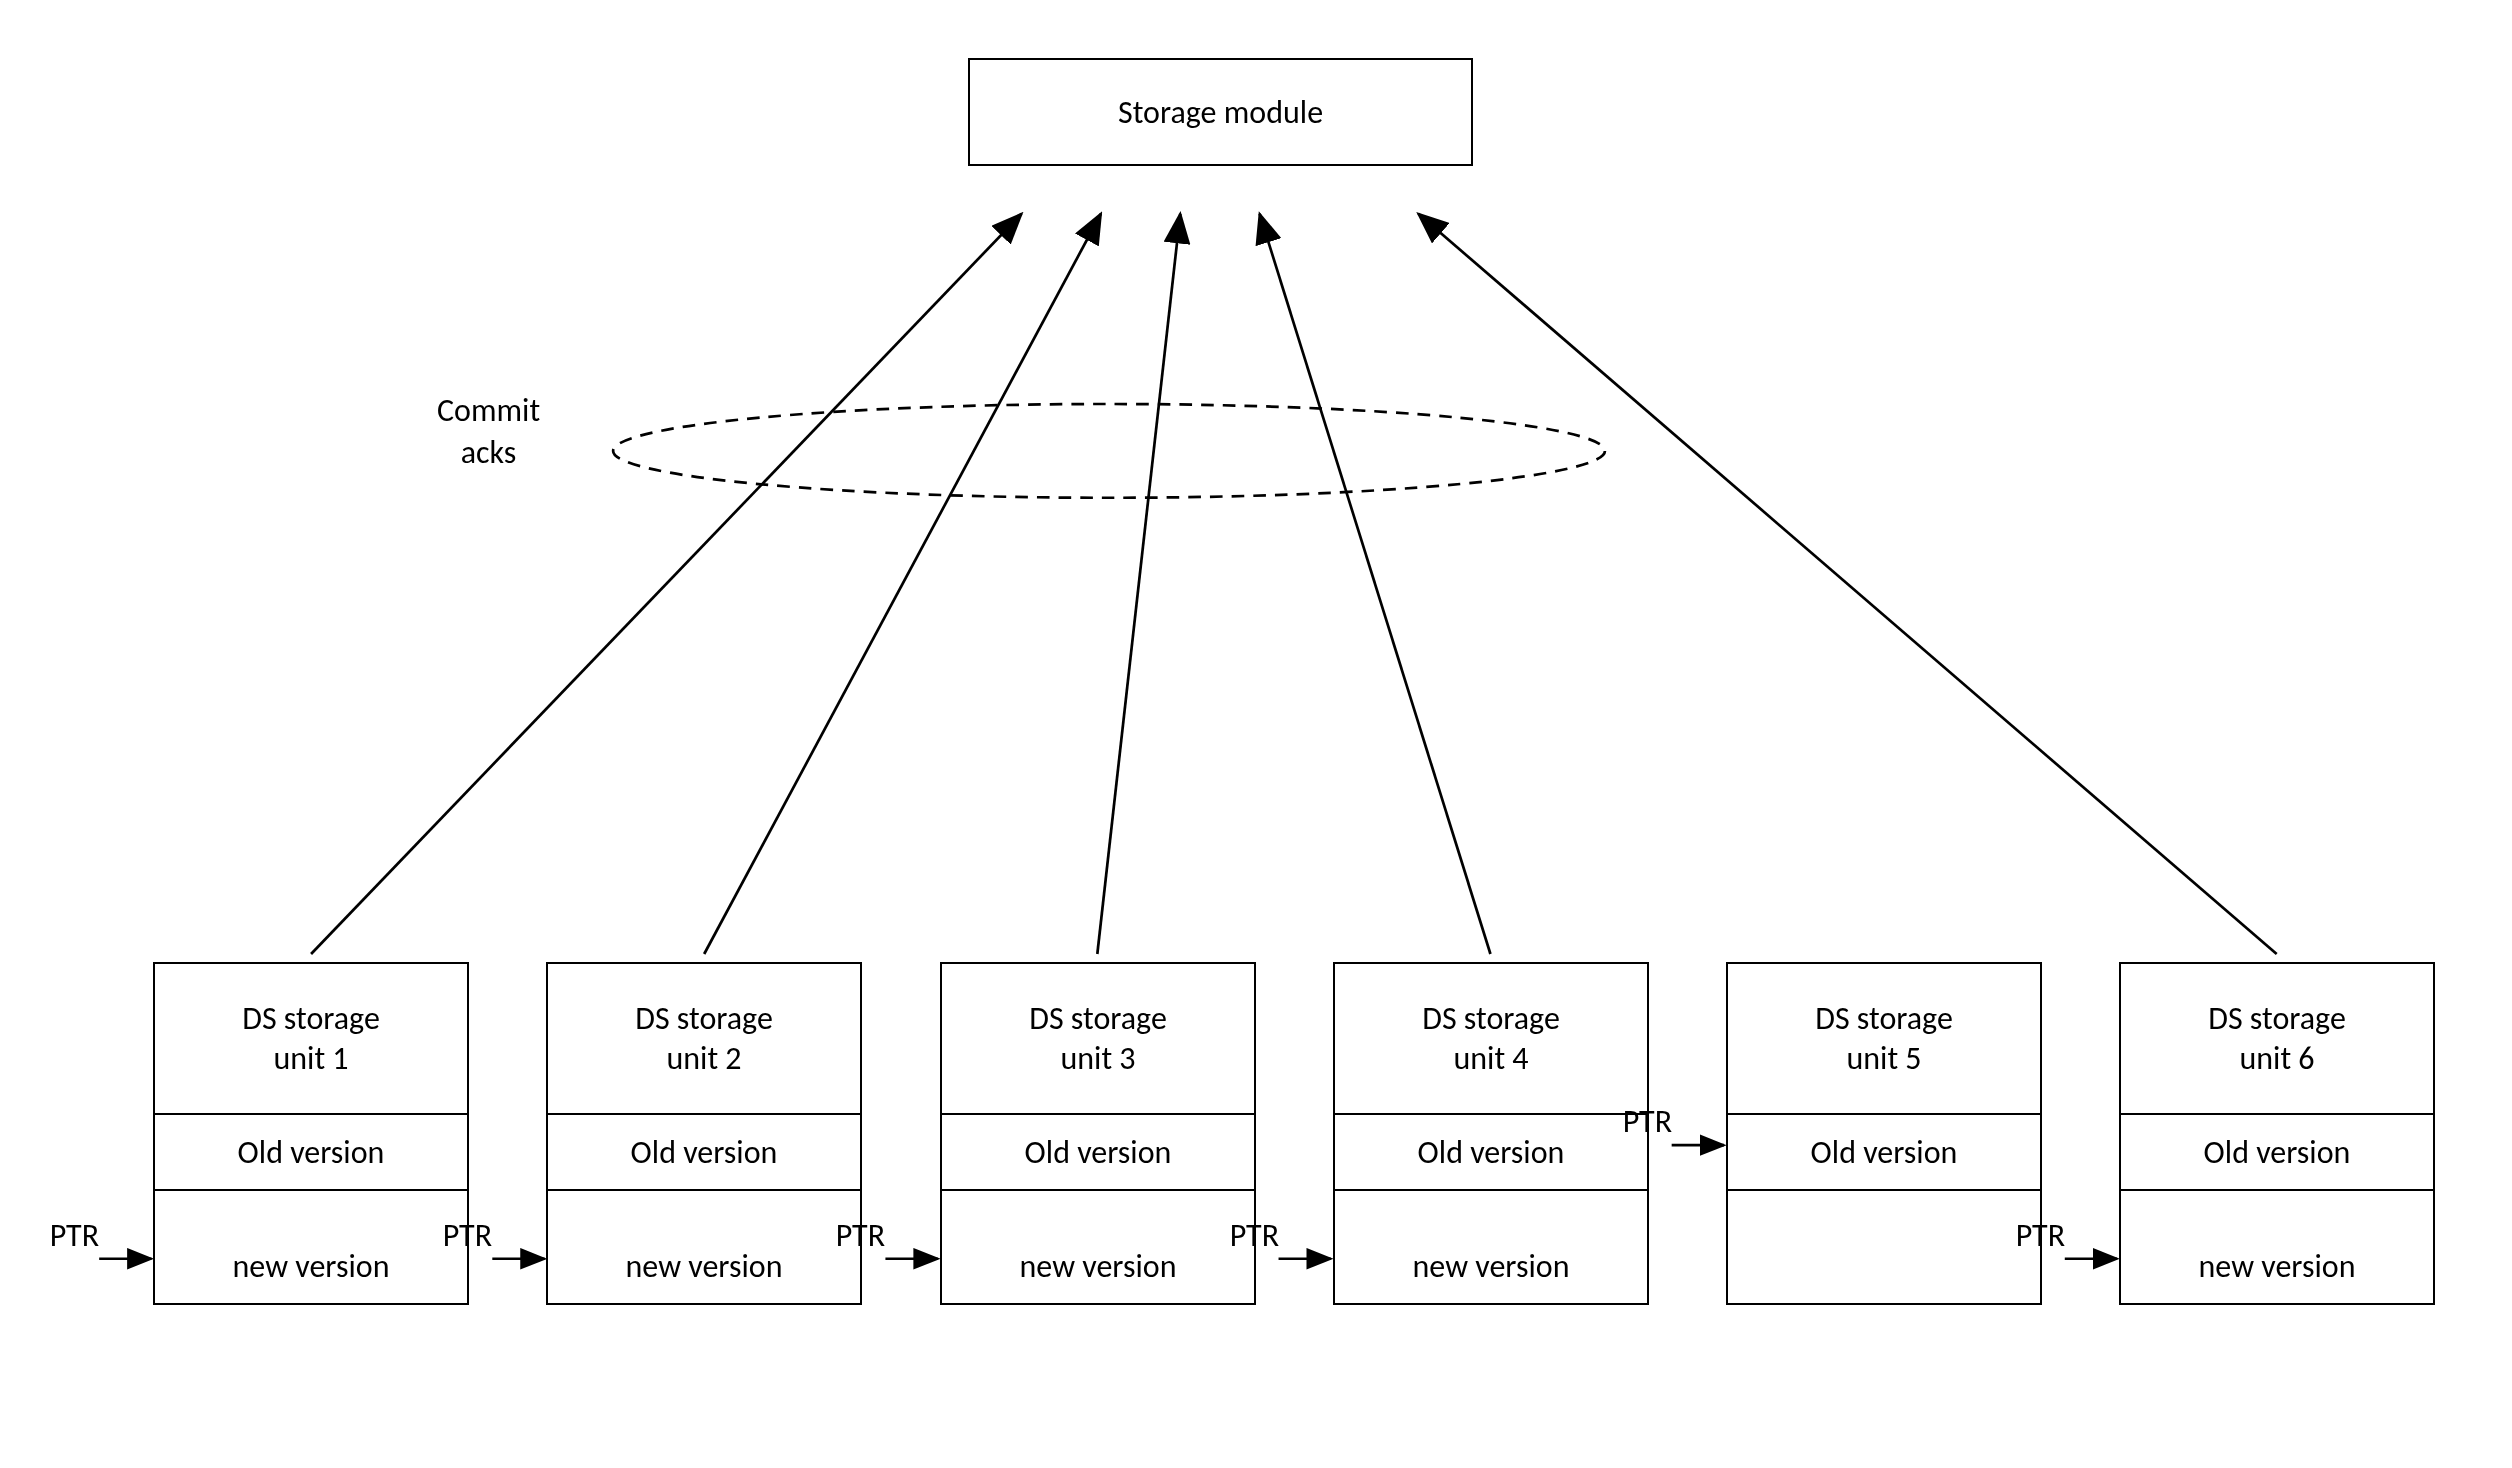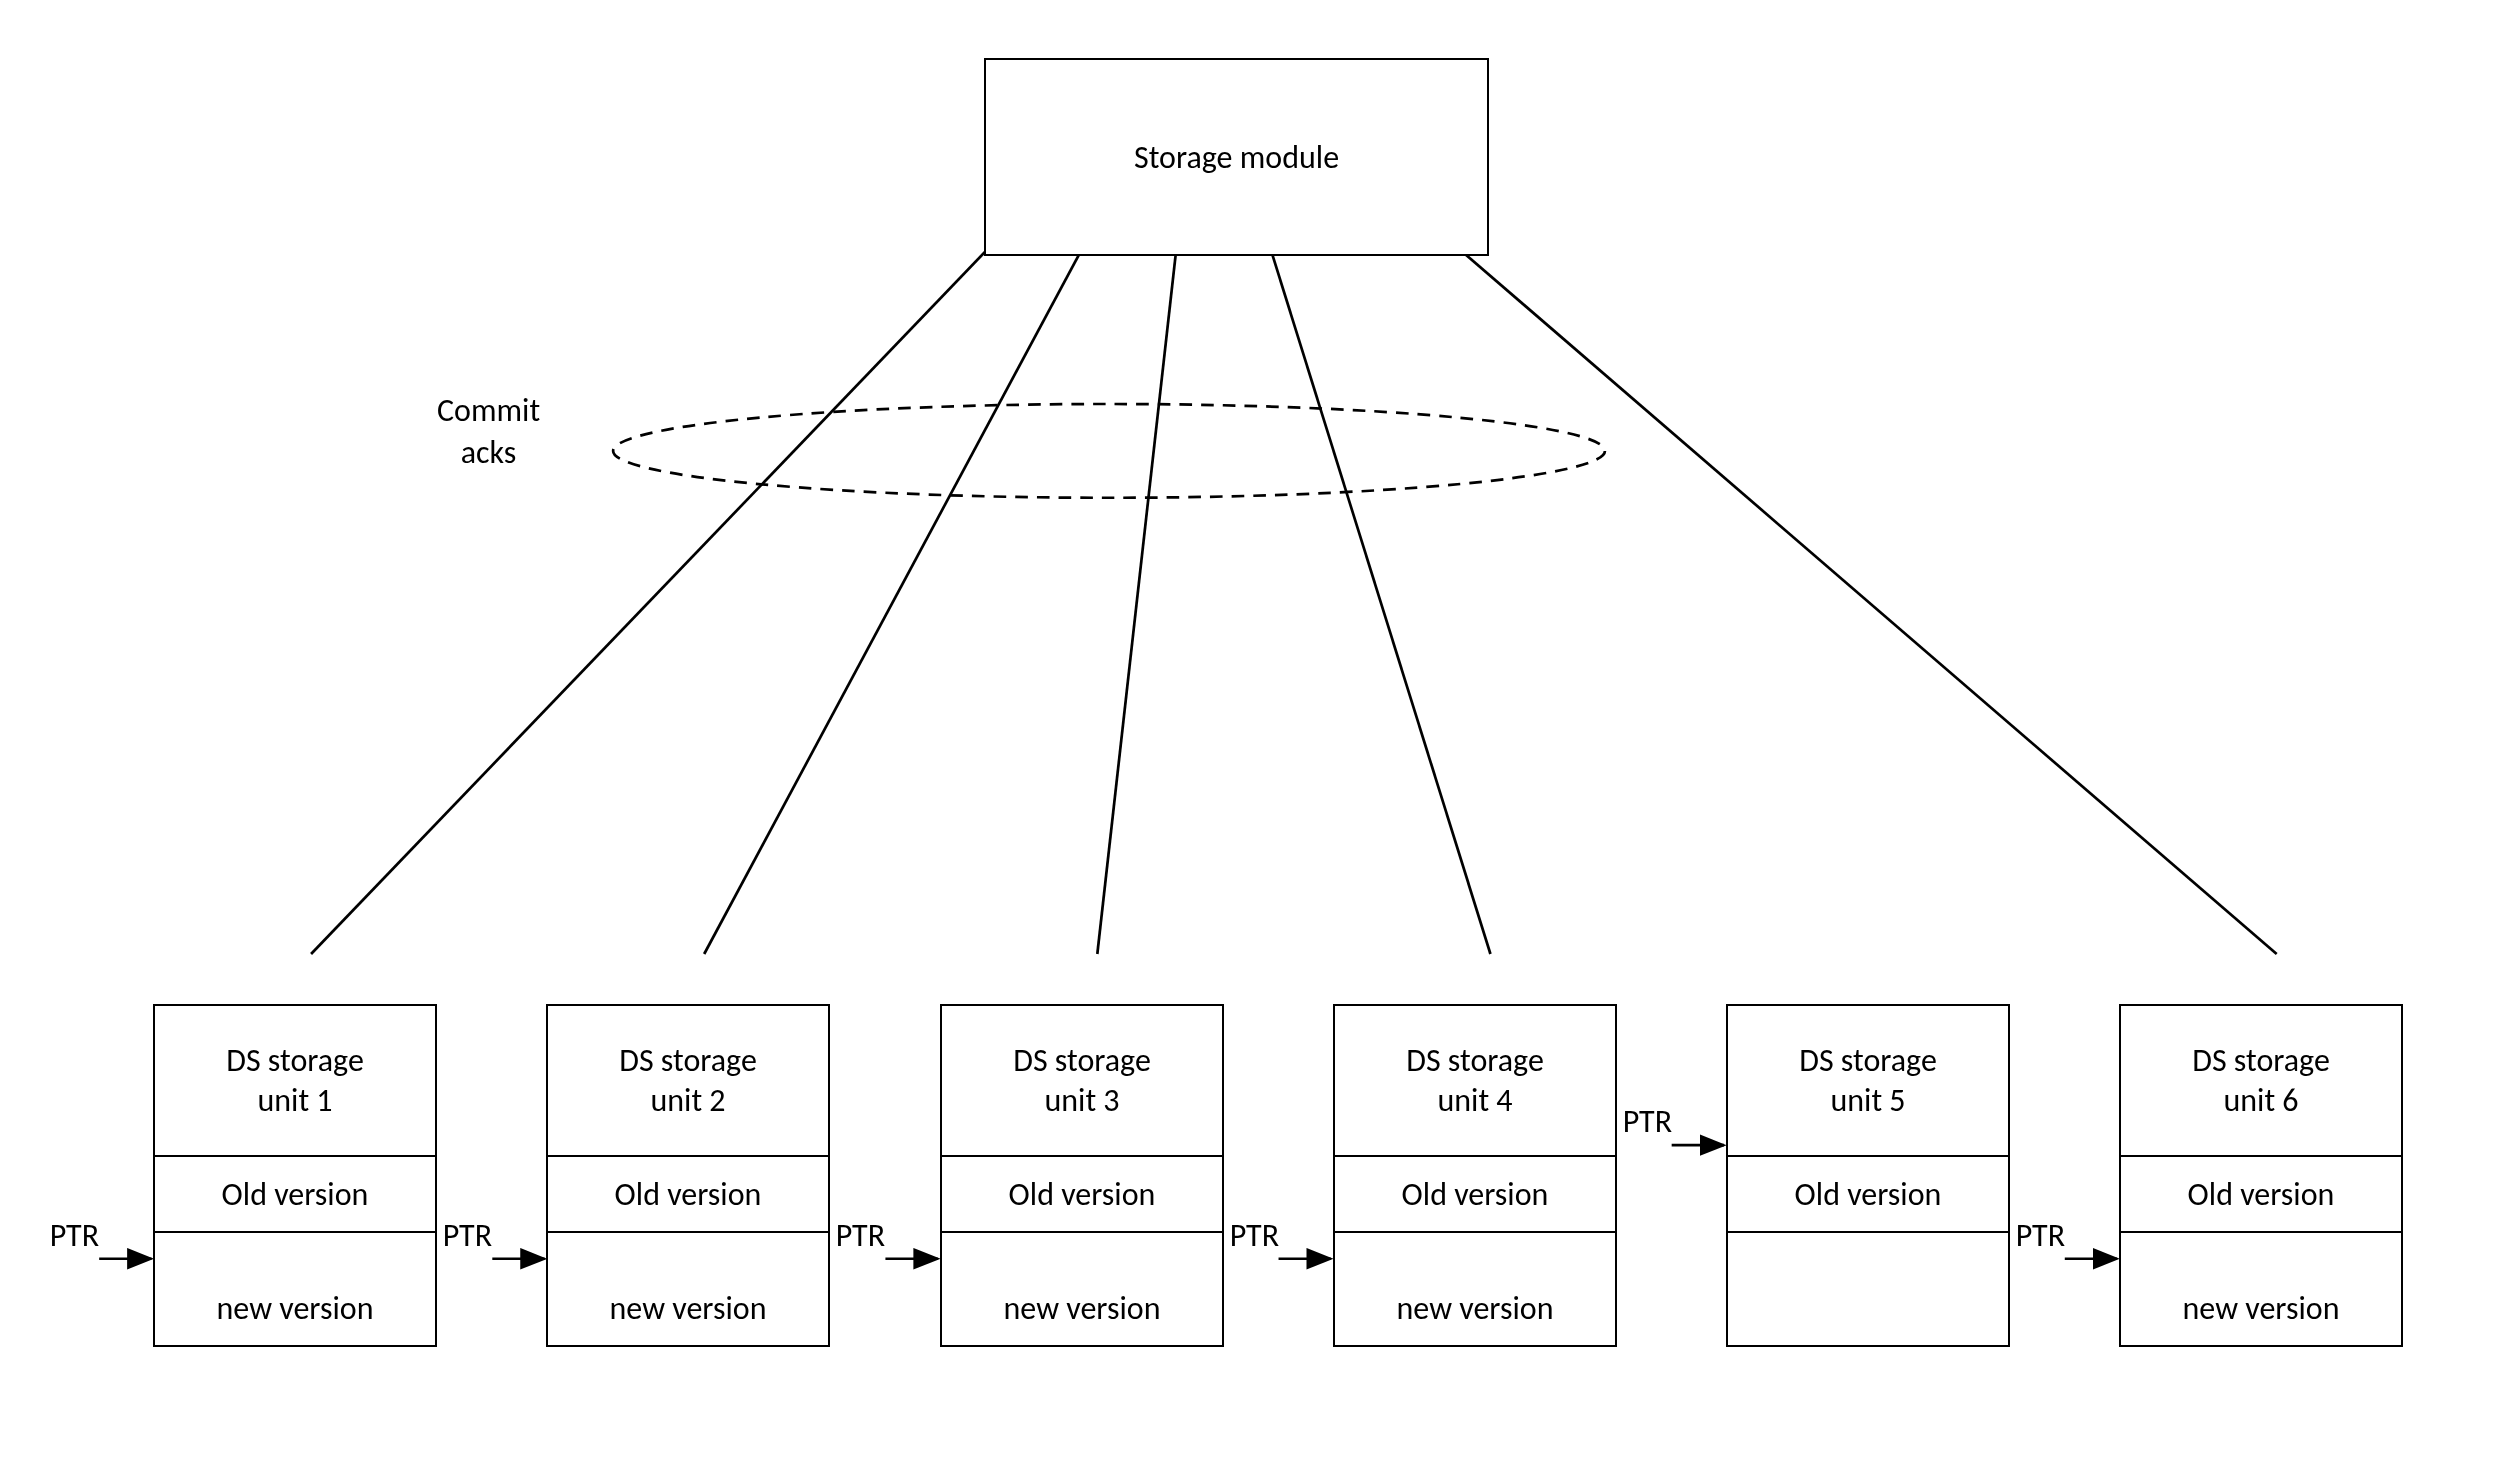--- a/index.html
+++ b/index.html
@@ -10,49 +10,48 @@
       height: 1468px;
       position: relative;
       font-size: 32px;
       color: #000;
     }
     .storage-module {
       position: absolute;
       left: 968px;
       top: 58px;
       width: 505px;
-      height: 198px;
+      height: 108px;
       border: 2.7px solid #000;
       display: flex;
       align-items: center;
       justify-content: center;
       text-align: center;
       background: #fff;
       z-index: 2;
-      margin-left: 16px;
     }
     .commit-acks-label {
       position: absolute;
       left: 437px;
       top: 390px;
       text-align: center;
       line-height: 1.3;
     }
     svg.diagram-lines {
       position: absolute;
       left: 0;
       top: 0;
       width: 2512px;
       height: 1468px;
       z-index: 1;
     }
     .unit {
       position: absolute;
-      top: 1004px;
-      width: 284px;
+      top: 962px;
+      width: 316px;
     }
     .unit-header {
       border: 2.7px solid #000;
       height: 153px;
       display: flex;
       align-items: center;
       justify-content: center;
       text-align: center;
       line-height: 1.25;
       background: #fff;

